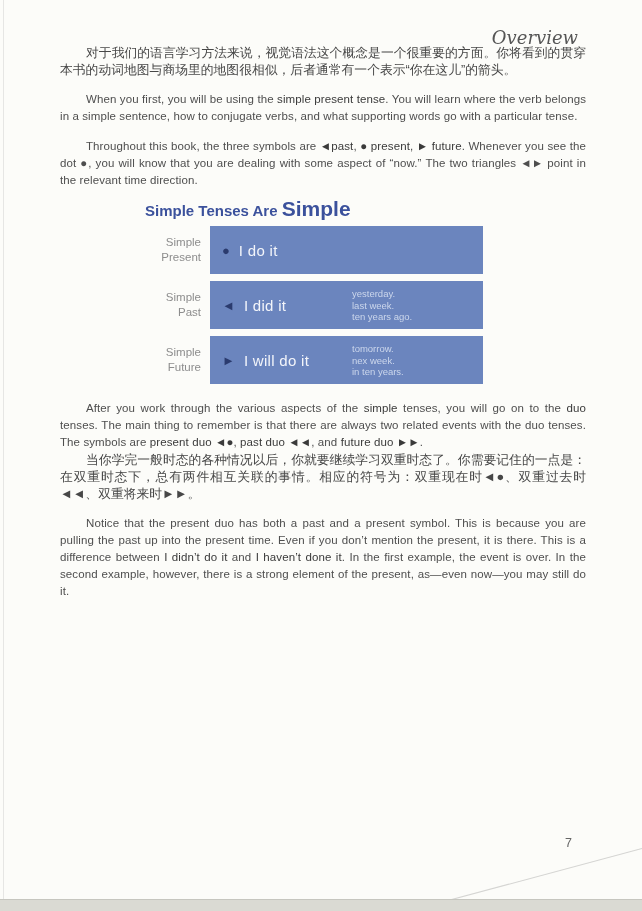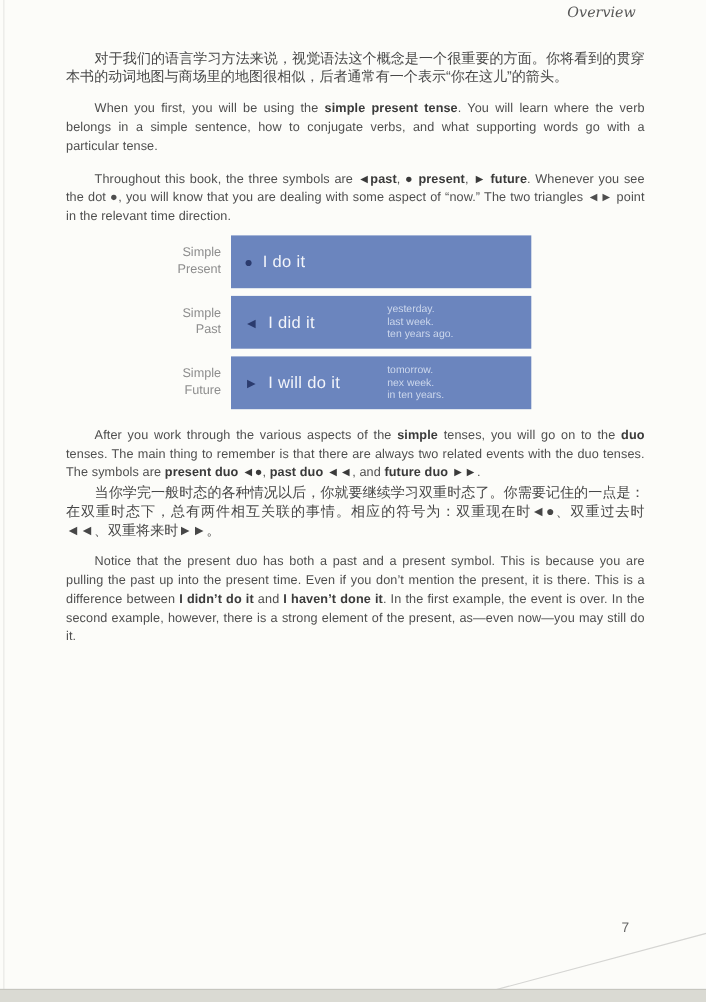--- a/index.html
+++ b/index.html
@@ -2,30 +2,30 @@
 <html style="--c-bar: #6b85be; --c-symbol: #2b3b6e; --c-phrase: #f3f5fa; --c-examples: #ccd7ec; --c-label: #8d8d8d; --c-title: #3b519c;"><head>
 <meta charset="utf-8">
 <style>
   html,body {margin:0; padding:0;}
   body {background:#9a9a96; font-family:"Liberation Sans", sans-serif;}
   .page {
     position:relative; width:642px; height:911px; margin:0 auto;
     background:#fcfcf9; overflow:hidden;
   }
   .header-overview {
-    position:absolute; top:4px; right:64px;
+    position:absolute; top:27px; right:64px;
     font-family:"DejaVu Serif", serif; font-style:italic;
-    font-size:13px; color:#565656;
+    font-size:18px; color:#565656;
   }
   .content {position:absolute; left:60px; top:44px; width:526px;}
   .para {margin:0; text-indent:26px; text-align:justify; color:#4e4e4e;}
   .lang-en {font-size:11.5px; line-height:17px; letter-spacing:0.1px;}
   .lang-zh {font-size:12.8px; line-height:17px; color:#474747;}
   .gap {margin-top:13px;}
-  .b {font-weight:bold; color:#3a3a3a;}
+  .b {font-weight:normal; color:#3a3a3a;}
 
   .chart {margin:8px 0 16px 0;}
   .chart-title {margin-left:85px; margin-bottom:3px; font-weight:bold; color:var(--c-title,#3b519c); line-height:24px;}
   .chart-title .t-small {font-size:15px;}
   .chart-title .t-large {font-size:21px;}
   .chart-row {display:flex; margin-bottom:7px;}
   .row-label {
     width:150px; padding-right:9px; box-sizing:border-box;
     display:flex; flex-direction:column; justify-content:center; align-items:flex-end;
     color:var(--c-label,#8d8d8d); font-size:11.5px; line-height:15px; text-align:right;
@@ -58,20 +58,23 @@
   <div class="header-overview">Overview</div>
 
   <div class="content">
     <div id="paras-before">
         <p class="para lang-zh"><span>对于我们的语言学习方法来说，视觉语法这个概念是一个很重要的方面。你将看到的贯穿本书的动词地图与商场里的地图很相似，后者通常有一个表示“你在这儿”的箭头。</span></p>
         <p class="para lang-en gap"><span>When you first, you will be using the </span><span class="b">simple present tense</span><span>. You will learn where the verb belongs in a simple sentence, how to conjugate verbs, and what supporting words go with a particular tense.</span></p>
         <p class="para lang-en gap"><span>Throughout this book, the three symbols are </span><span class="b">◄past</span><span>, </span><span class="b">● present</span><span>, </span><span class="b">► future</span><span>. Whenever you see the dot ●, you will know that you are dealing with some aspect of “now.” The two triangles ◄► point in the relevant time direction.</span></p>
       </div>
 
     <div class="chart">
+      <div class="chart-title">
+        <span class="t-small">Simple Tenses Are </span><span class="t-large">Simple</span>
+      </div>
       <div id="chart-rows">
           <div class="chart-row">
             <div class="row-label">
               <div>Simple</div>
               <div>Present</div>
             </div>
             <div class="row-bar">
               <span class="bar-symbol">●</span>
               <span class="bar-phrase">I do it</span>
             </div>

